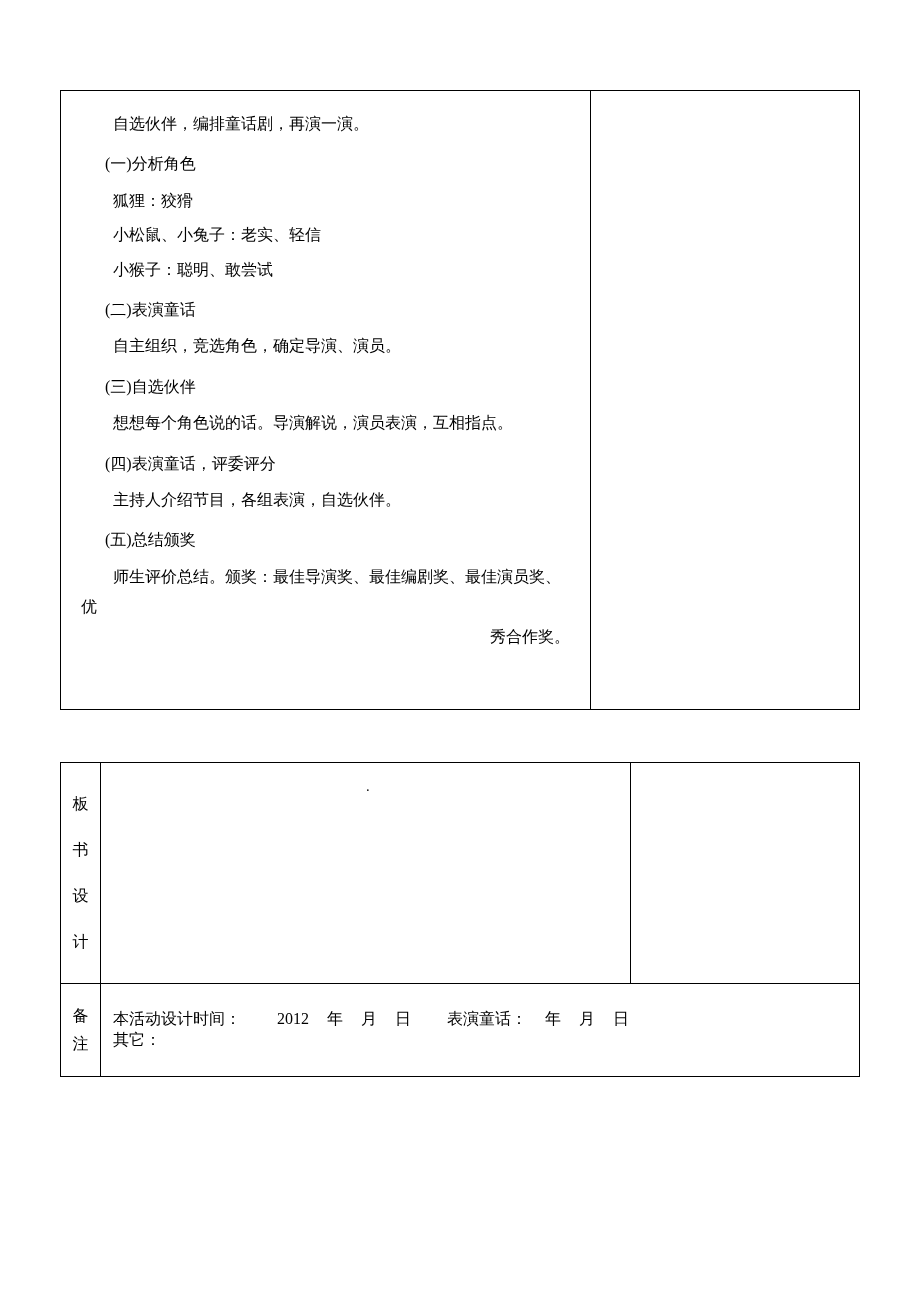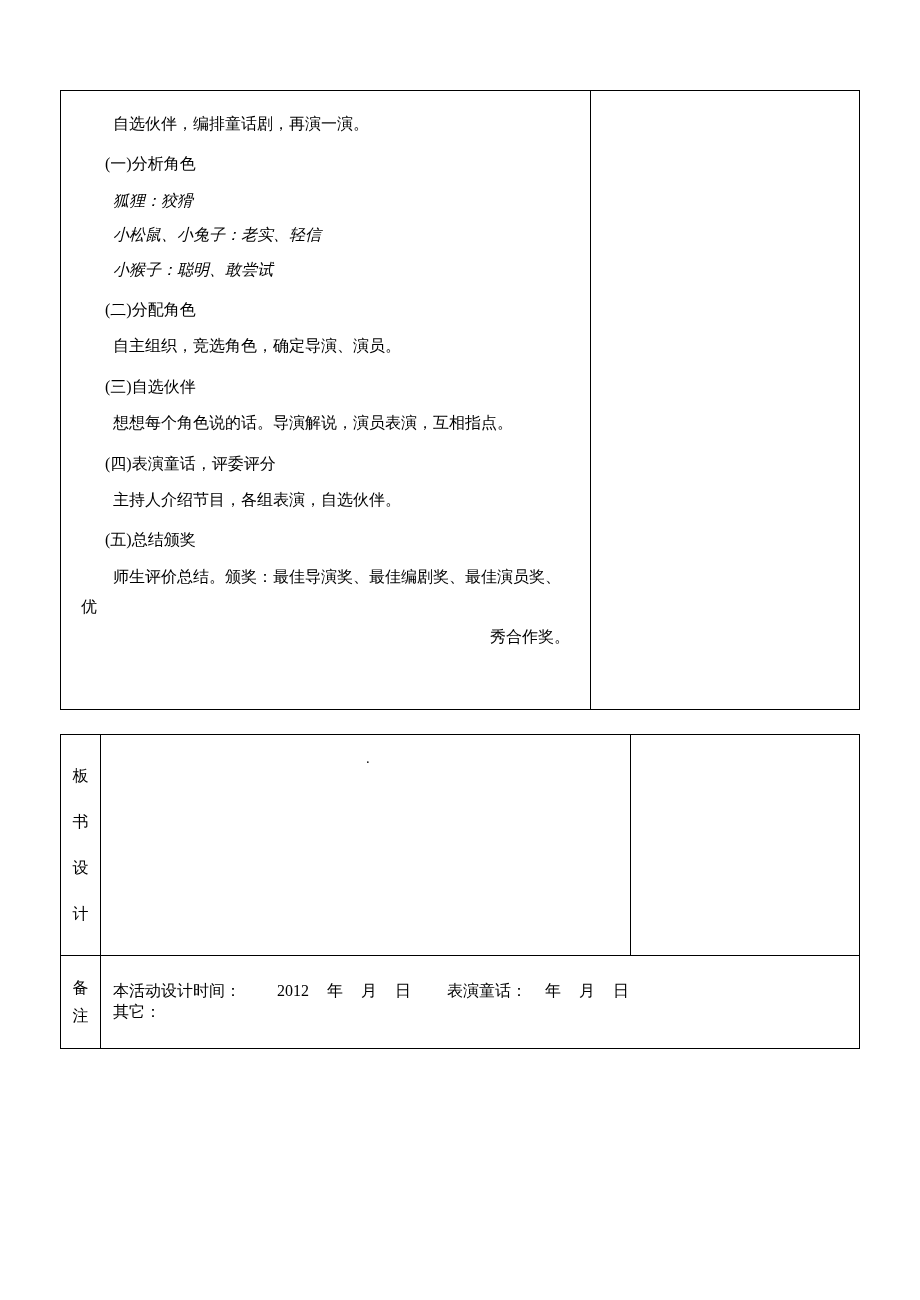--- a/index.html
+++ b/index.html
@@ -19,39 +19,38 @@
       border-collapse: collapse;
       width: 100%;
       table-layout: fixed;
     }
     td {
       border: 1px solid #000000;
       vertical-align: top;
       padding: 0;
     }
     .table1 {
-      margin-bottom: 24px;
+      margin-bottom: 52px;
       padding-left: 39px;
     }
     .table1 .col1 {
       width: 530px;
       padding: 14px 20px 50px 20px;
       line-height: 1.9;
     }
     .table1 .col2 {
       width: auto;
     }
     .indent-body {
       text-indent: 2em;
       margin: 4px 0;
     }
     .no-indent {
       text-indent: 0;
       margin: 4px 0 4px 2em;
-      font-style: italic;
     }
     .section-heading {
       margin: 10px 0 6px 0;
       text-indent: 1.5em;
     }
     .section-wrap {
       margin: 6px 0;
       text-indent: 2em;
     }
     .section-wrap .cont {
@@ -109,21 +108,21 @@
   <tbody>
       <tr>
     <td class="col1">
       <p class="indent-body">自选伙伴，编排童话剧，再演一演。</p>
 
       <p class="section-heading">(一)分析角色</p>
       <p class="no-indent">狐狸：狡猾</p>
       <p class="no-indent">小松鼠、小兔子：老实、轻信</p>
       <p class="no-indent">小猴子：聪明、敢尝试</p>
 
-      <p class="section-heading">(二)分配角色</p>
+      <p class="section-heading">(二)表演童话</p>
       <p class="indent-body">自主组织，竞选角色，确定导演、演员。</p>
 
       <p class="section-heading">(三)自选伙伴</p>
       <p class="indent-body">想想每个角色说的话。导演解说，演员表演，互相指点。</p>
 
       <p class="section-heading">(四)表演童话，评委评分</p>
       <p class="indent-body">主持人介绍节目，各组表演，自选伙伴。</p>
 
       <p class="section-heading">(五)总结颁奖</p>
       <div class="section-wrap">

